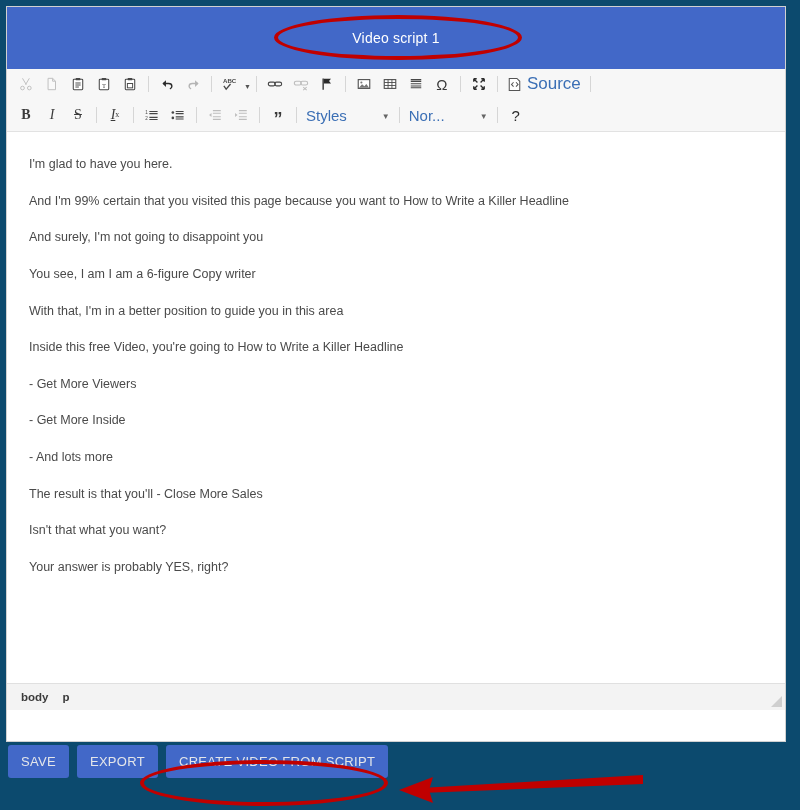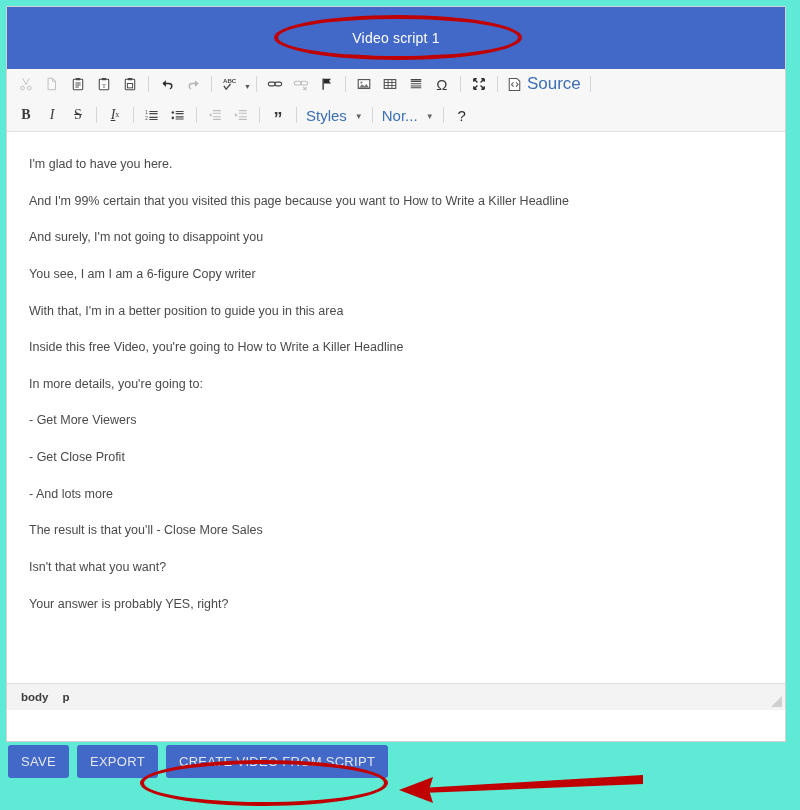--- a/index.html
+++ b/index.html
@@ -6,21 +6,21 @@
     margin: 0;
     padding: 0;
     background: #ffffff;
     font-family: "Liberation Sans", sans-serif;
   }
   #page {
     position: relative;
     width: 800px;
     height: 810px;
     overflow: hidden;
-    background: #5eead4;
+    background: #0c4a6e;
   }
 
   
   .editor-frame {
     position: absolute;
     left: 6px;
     top: 6px;
     width: 780px;
     height: 736px;
     border: 1px solid #d1d1d1;
@@ -88,20 +88,21 @@
     top: 2px;
   }
   .tb-combo {
     display: flex;
     align-items: center;
     height: 22px;
     padding: 0 4px;
     color: #3b6fb5;
     font-size: 15px;
     cursor: default;
+    gap: 27px;
   }
   .tb-combo .cap { color: #3b6fb5; }
   .tb-combo .caret {
     font-size: 8px;
     color: #666;
     margin-left: 8px;
     position: relative;
     top: 1px;
   }
   .tb-source {
@@ -431,23 +432,22 @@
       </div>
     </div>
 
     <div class="edit-area" id="edit-area">
         <p>I'm glad to have you here.</p>
         <p>And I'm 99% certain that you visited this page because you want to How to Write a Killer Headline</p>
         <p>And surely, I'm not going to disappoint you</p>
         <p>You see, I am I am a 6-figure Copy writer</p>
         <p>With that, I'm in a better position to guide you in this area</p>
         <p>Inside this free Video, you're going to How to Write a Killer Headline</p>
-        <p>In more details, you're going to:</p>
         <p>- Get More Viewers</p>
-        <p>- Get Close Profit</p>
+        <p>- Get More Inside</p>
         <p>- And lots more</p>
         <p>The result is that you'll - Close More Sales</p>
         <p>Isn't that what you want?</p>
         <p>Your answer is probably YES, right?</p>
       </div>
 
     <div class="status-bar">
       <span class="path-item">body</span>
       <span class="path-item">p</span>
       <span class="resize-grip"></span>

